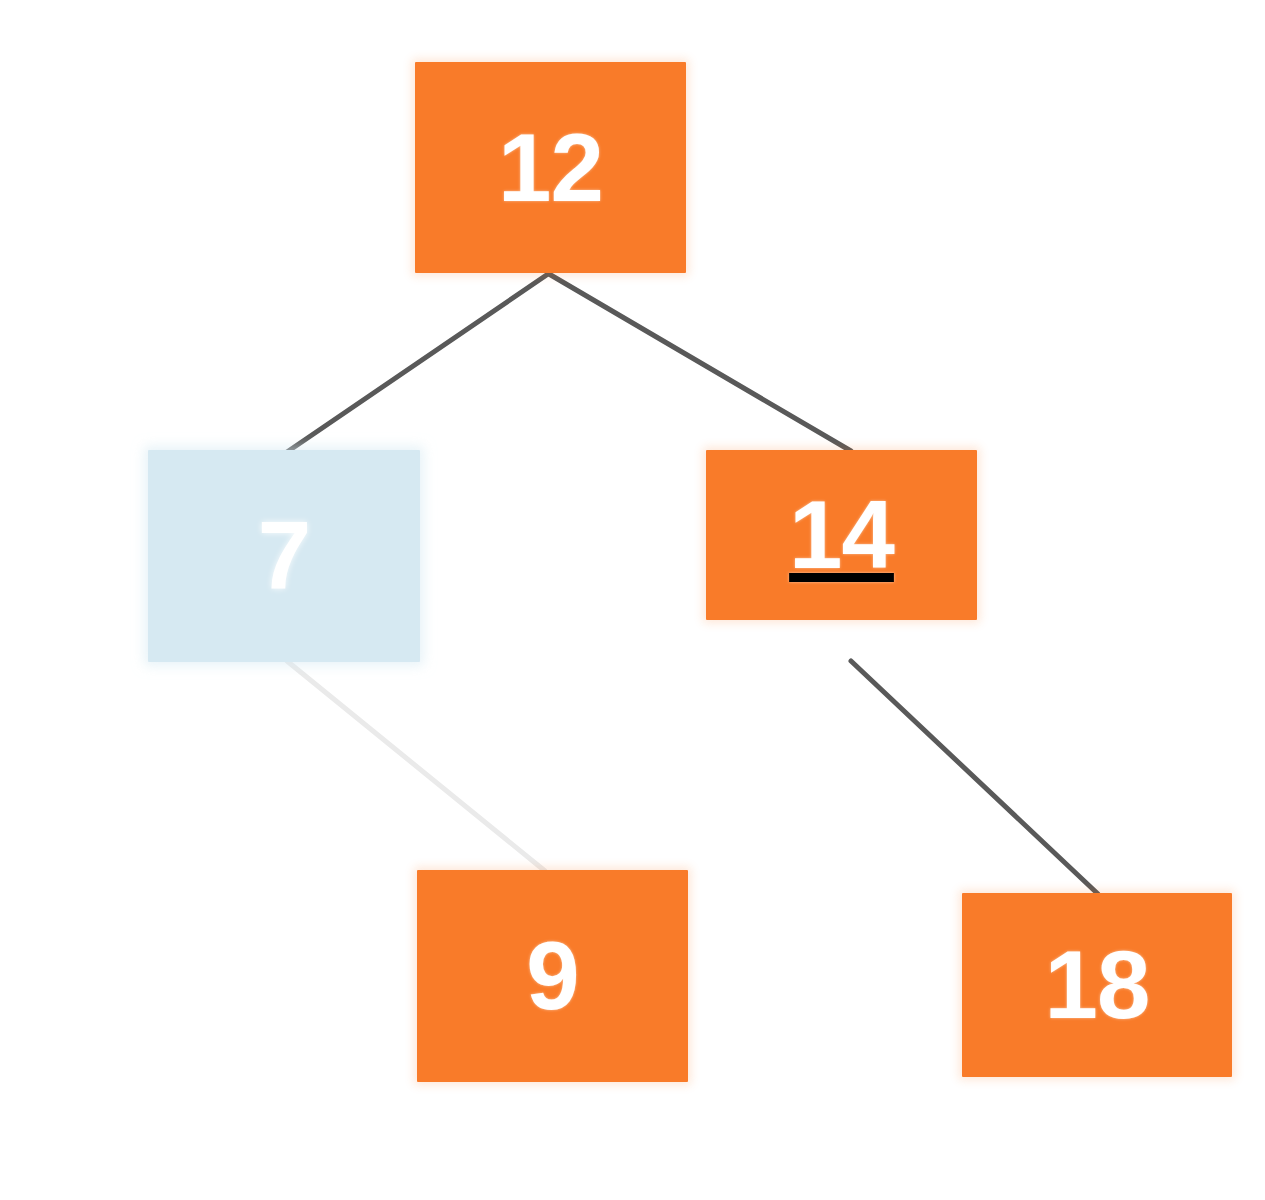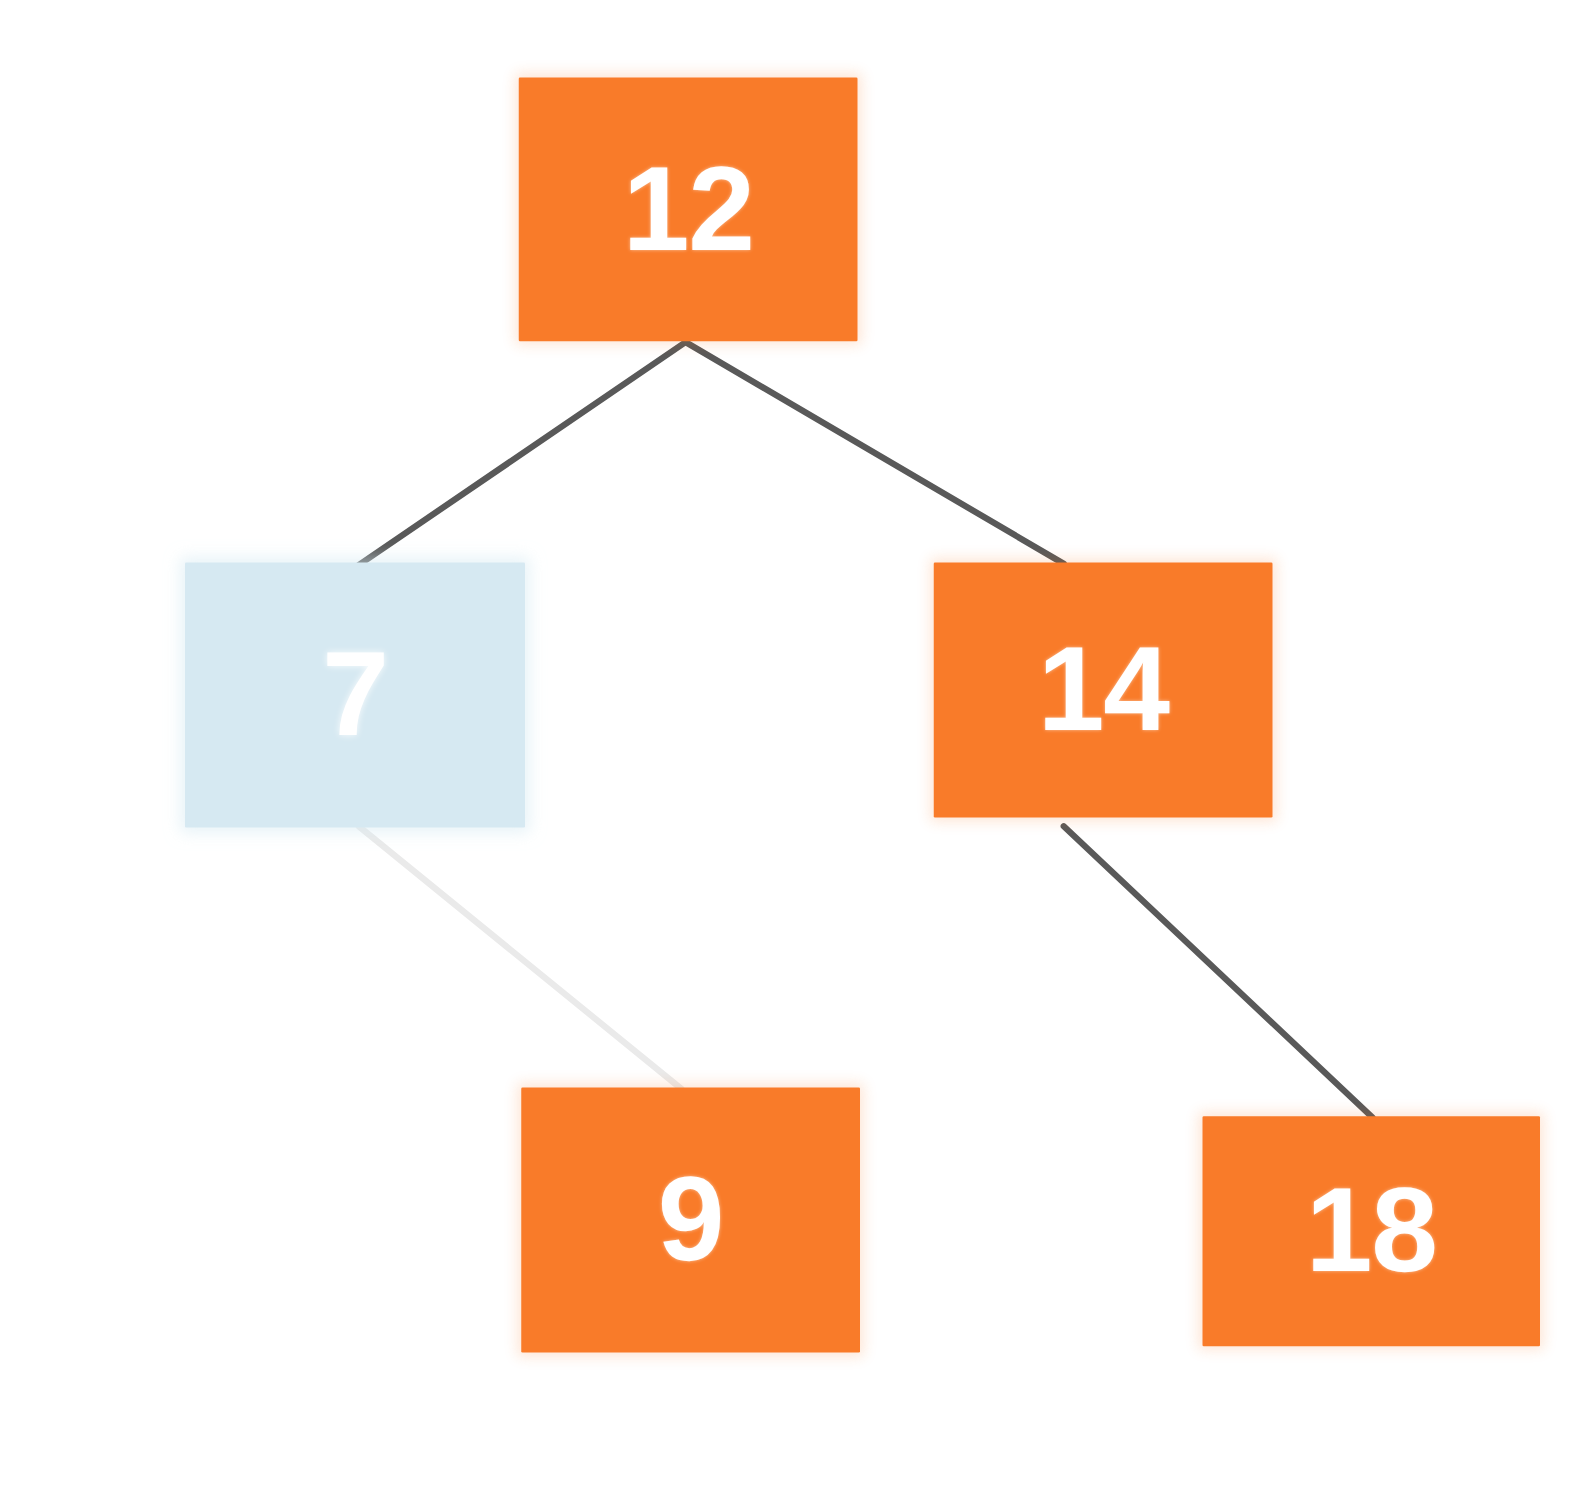--- a/index.html
+++ b/index.html
@@ -69,21 +69,21 @@
       <line x1="851" y1="661" x2="1098" y2="894" stroke="#595959" stroke-width="5" stroke-linecap="round"></line>
     </svg>
 
   <div id="node-layer">
       <div class="tree-node node-default" style="left: 415px; top: 62px; width: 271px; height: 211px;">
         <span class="node-label">12</span>
       </div>
       <div class="tree-node node-highlight" style="left: 148px; top: 450px; width: 272px; height: 212px;">
         <span class="node-label">7</span>
       </div>
-      <div class="tree-node node-default" style="left: 747px; top: 450px; width: 271px; height: 204px;">
+      <div class="tree-node node-default" style="left: 706px; top: 450px; width: 271px; height: 170px; text-decoration: underline;">
         <span class="node-label">14</span>
       </div>
       <div class="tree-node node-default" style="left: 417px; top: 870px; width: 271px; height: 212px;">
         <span class="node-label">9</span>
       </div>
       <div class="tree-node node-default" style="left: 962px; top: 893px; width: 270px; height: 184px;">
         <span class="node-label">18</span>
       </div>
     </div>
 

